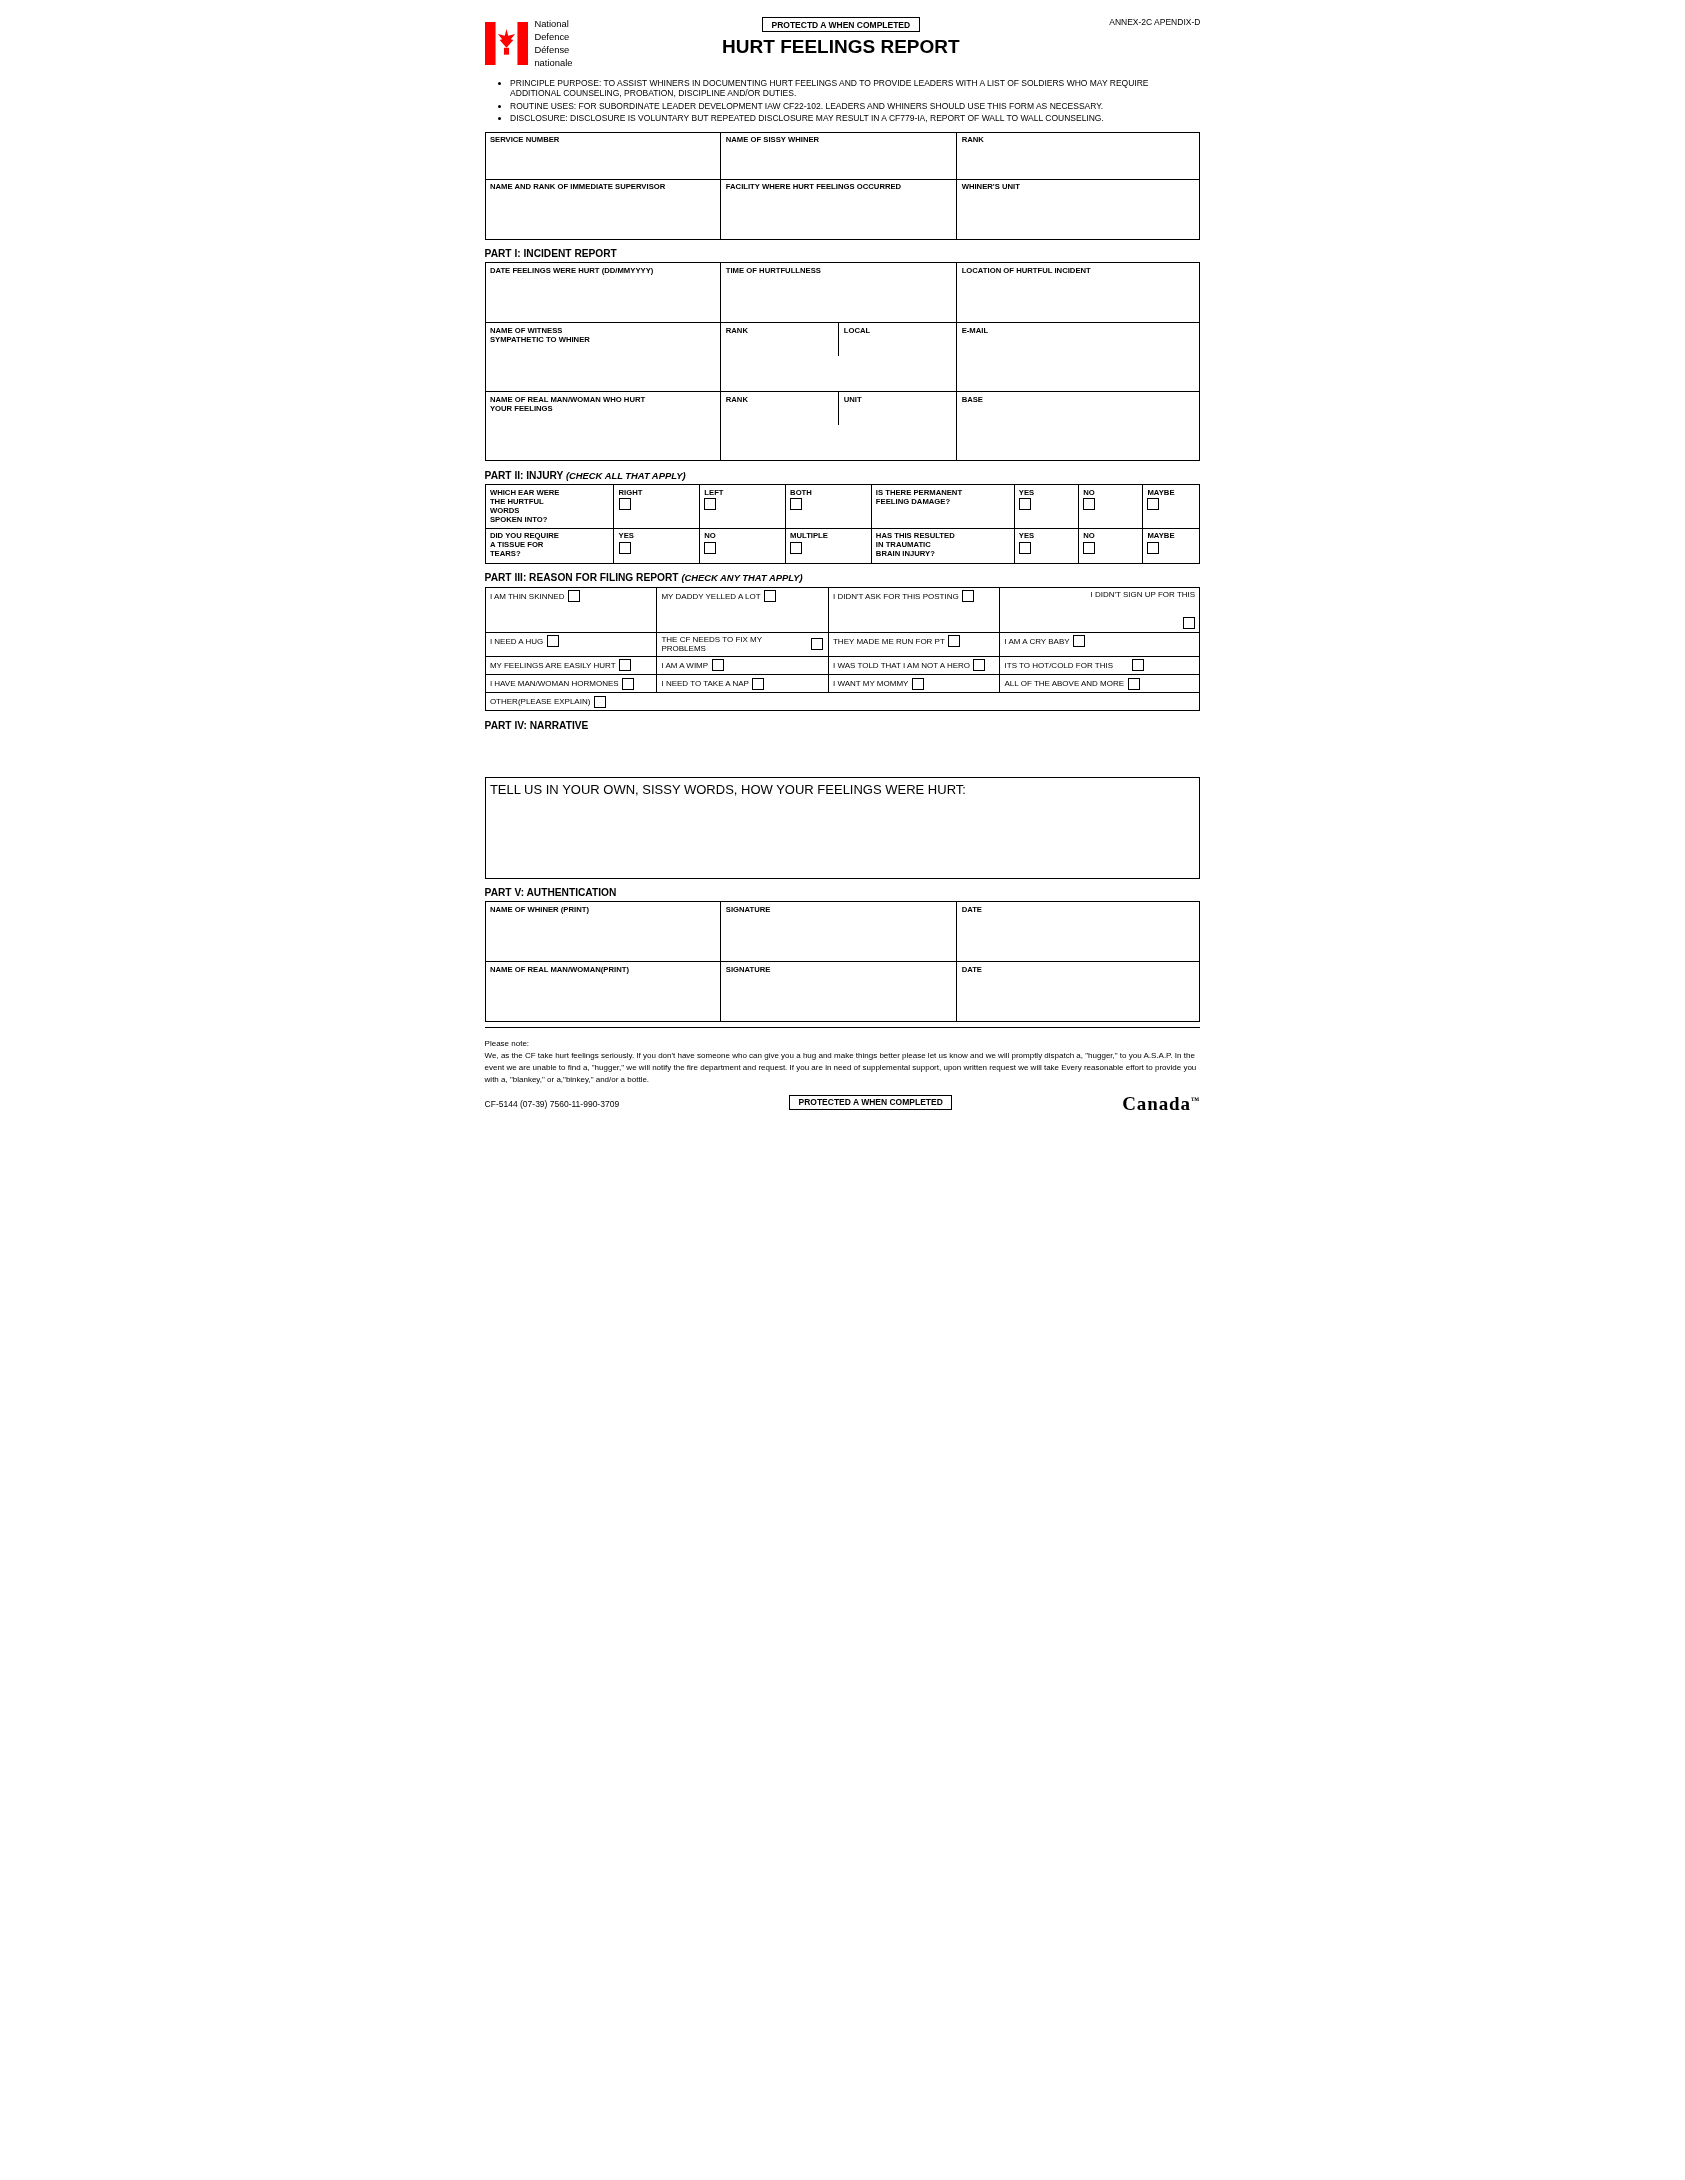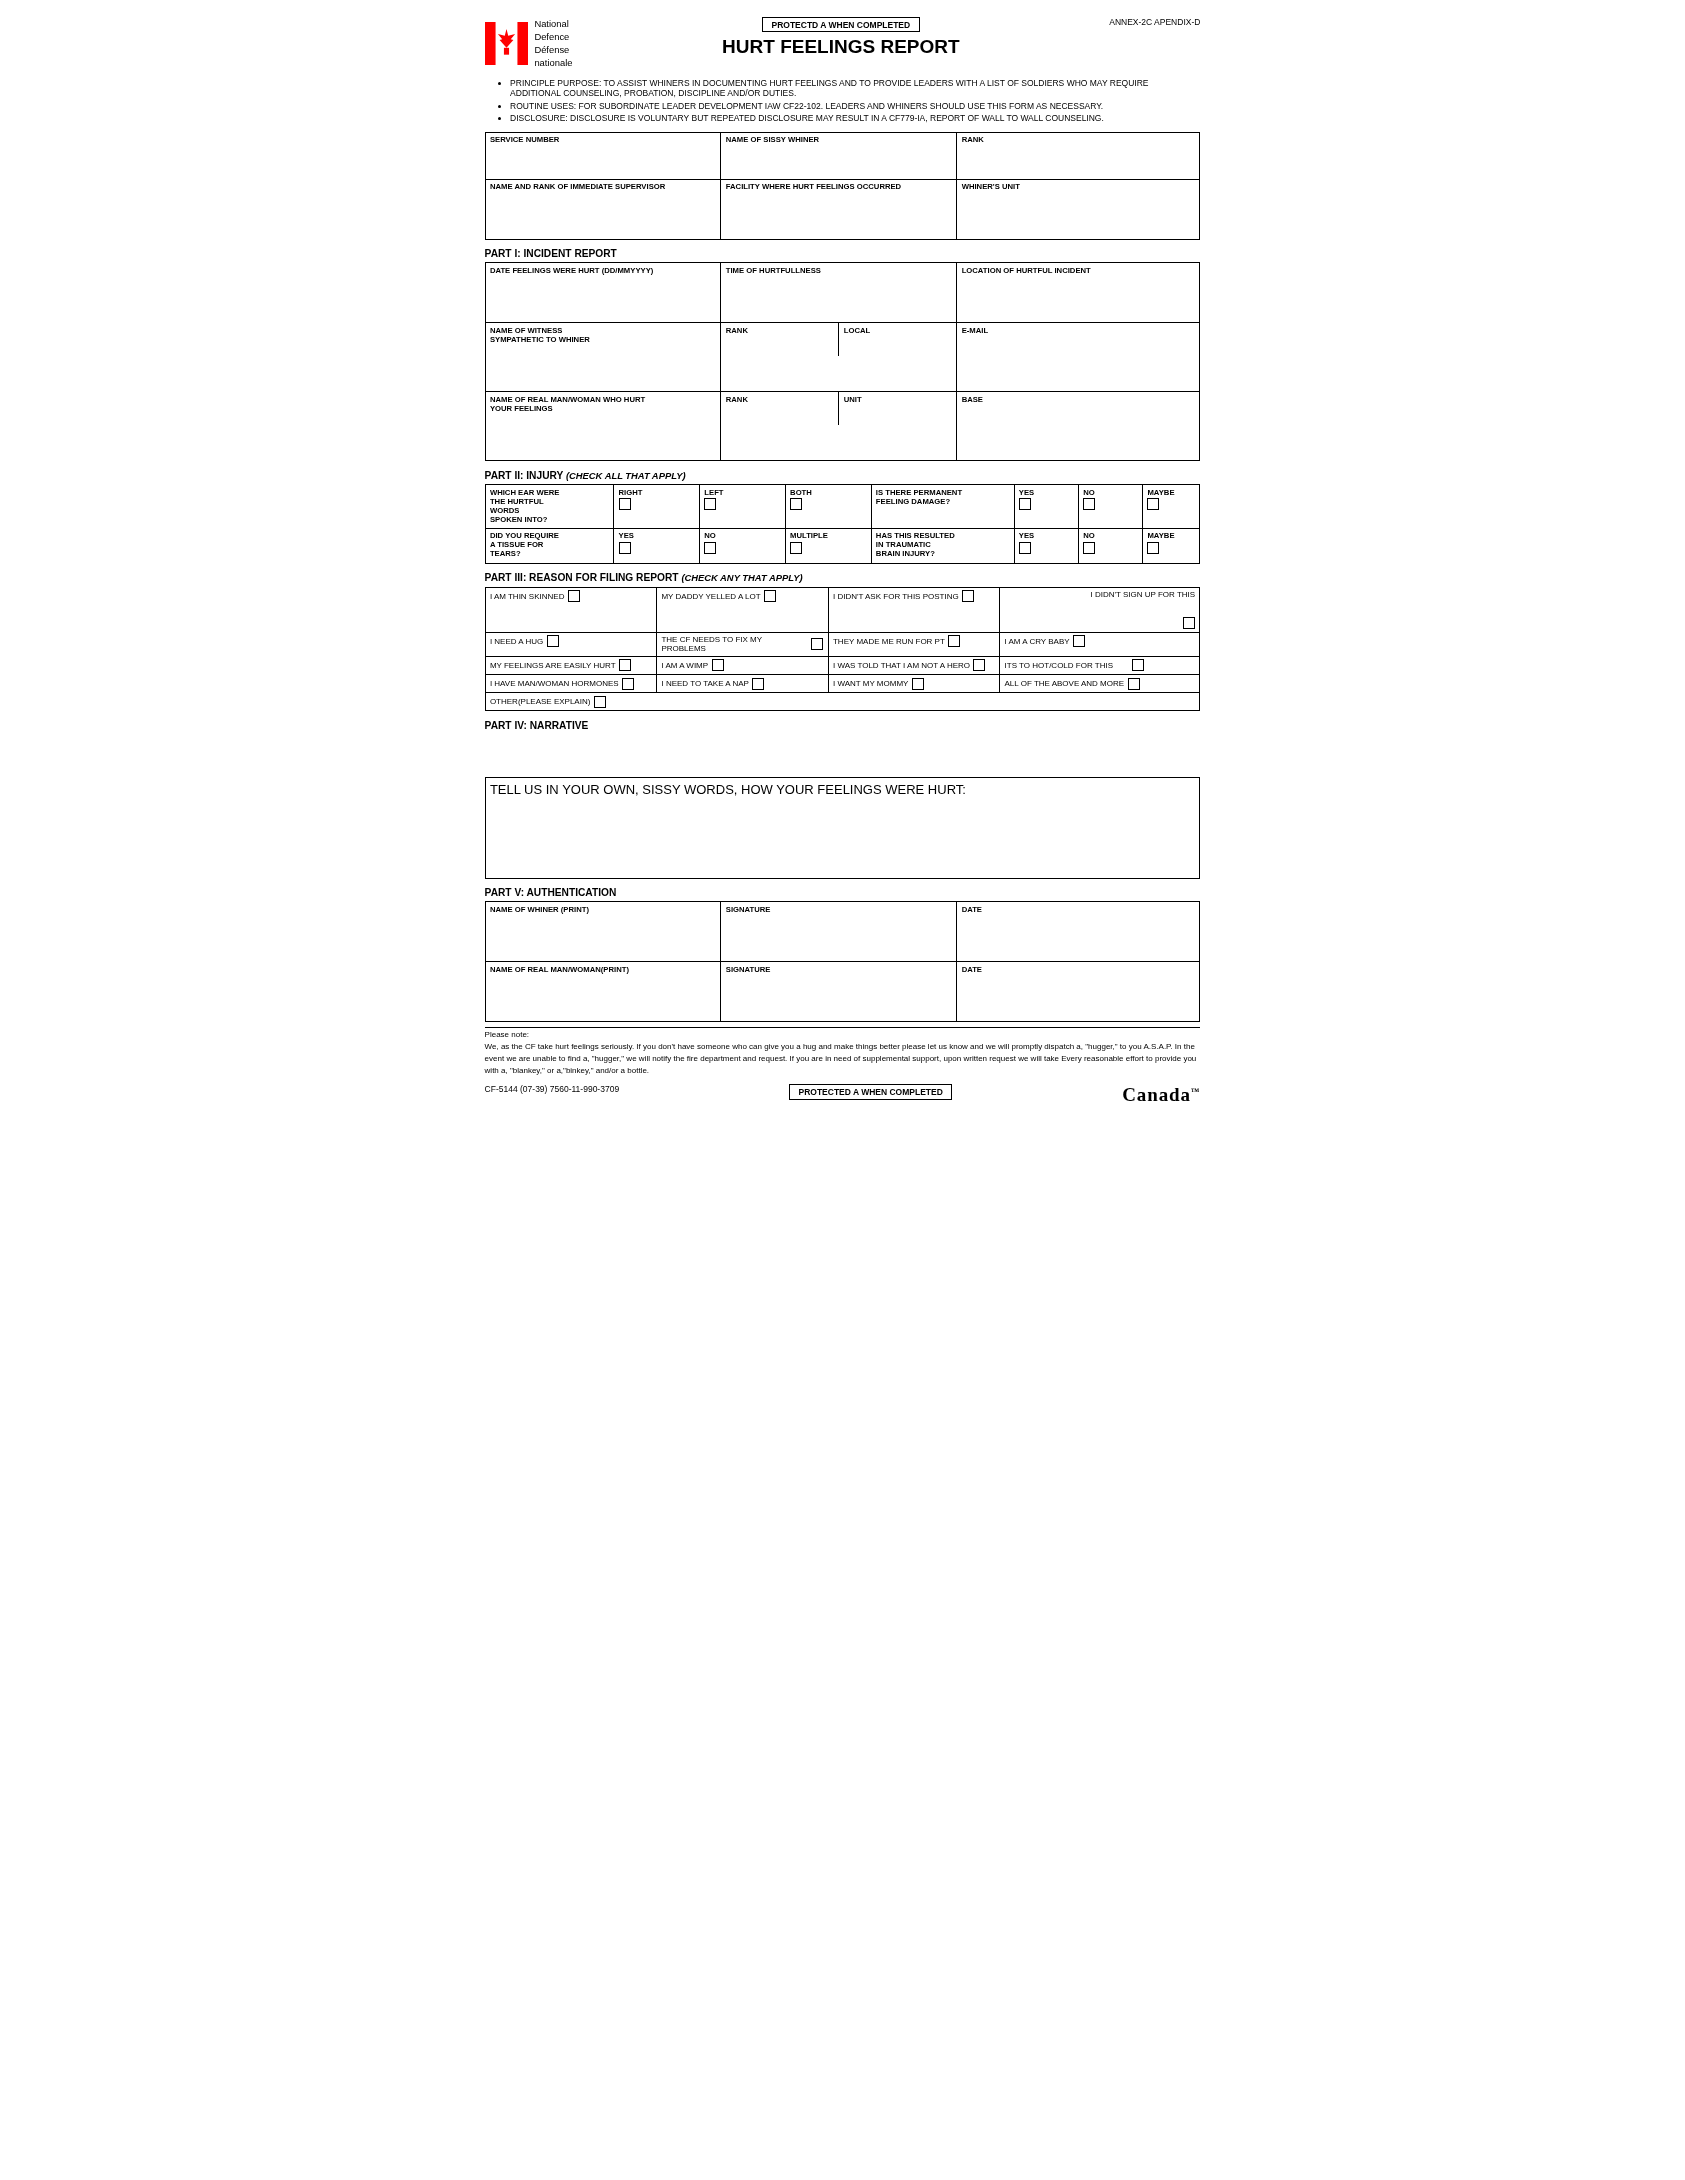--- a/index.html
+++ b/index.html
@@ -108,27 +108,27 @@
       border: 0.9px solid #000;
       padding: 4.3px;
       min-height: 102px;
       font-size: 13px;
       margin-top: 44px;
     }
     .footer-note {
       font-size: 8px;
       margin-top: 5.1px;
       border-top: 0.9px solid #000;
-      padding-top: 1px;
+      padding-top: 10px;
       line-height: 1.5;
     }
     .bottom-bar {
       display: flex;
       justify-content: space-between;
-      align-items: flex-start;
+      align-items: center;
       margin-top: 6.8px;
     }
     .cf-number {
       font-size: 8.5px;
     }
     .canada-logo {
       font-size: 19px;
       font-weight: bold;
       font-family: serif;
       letter-spacing: 0.9px;

